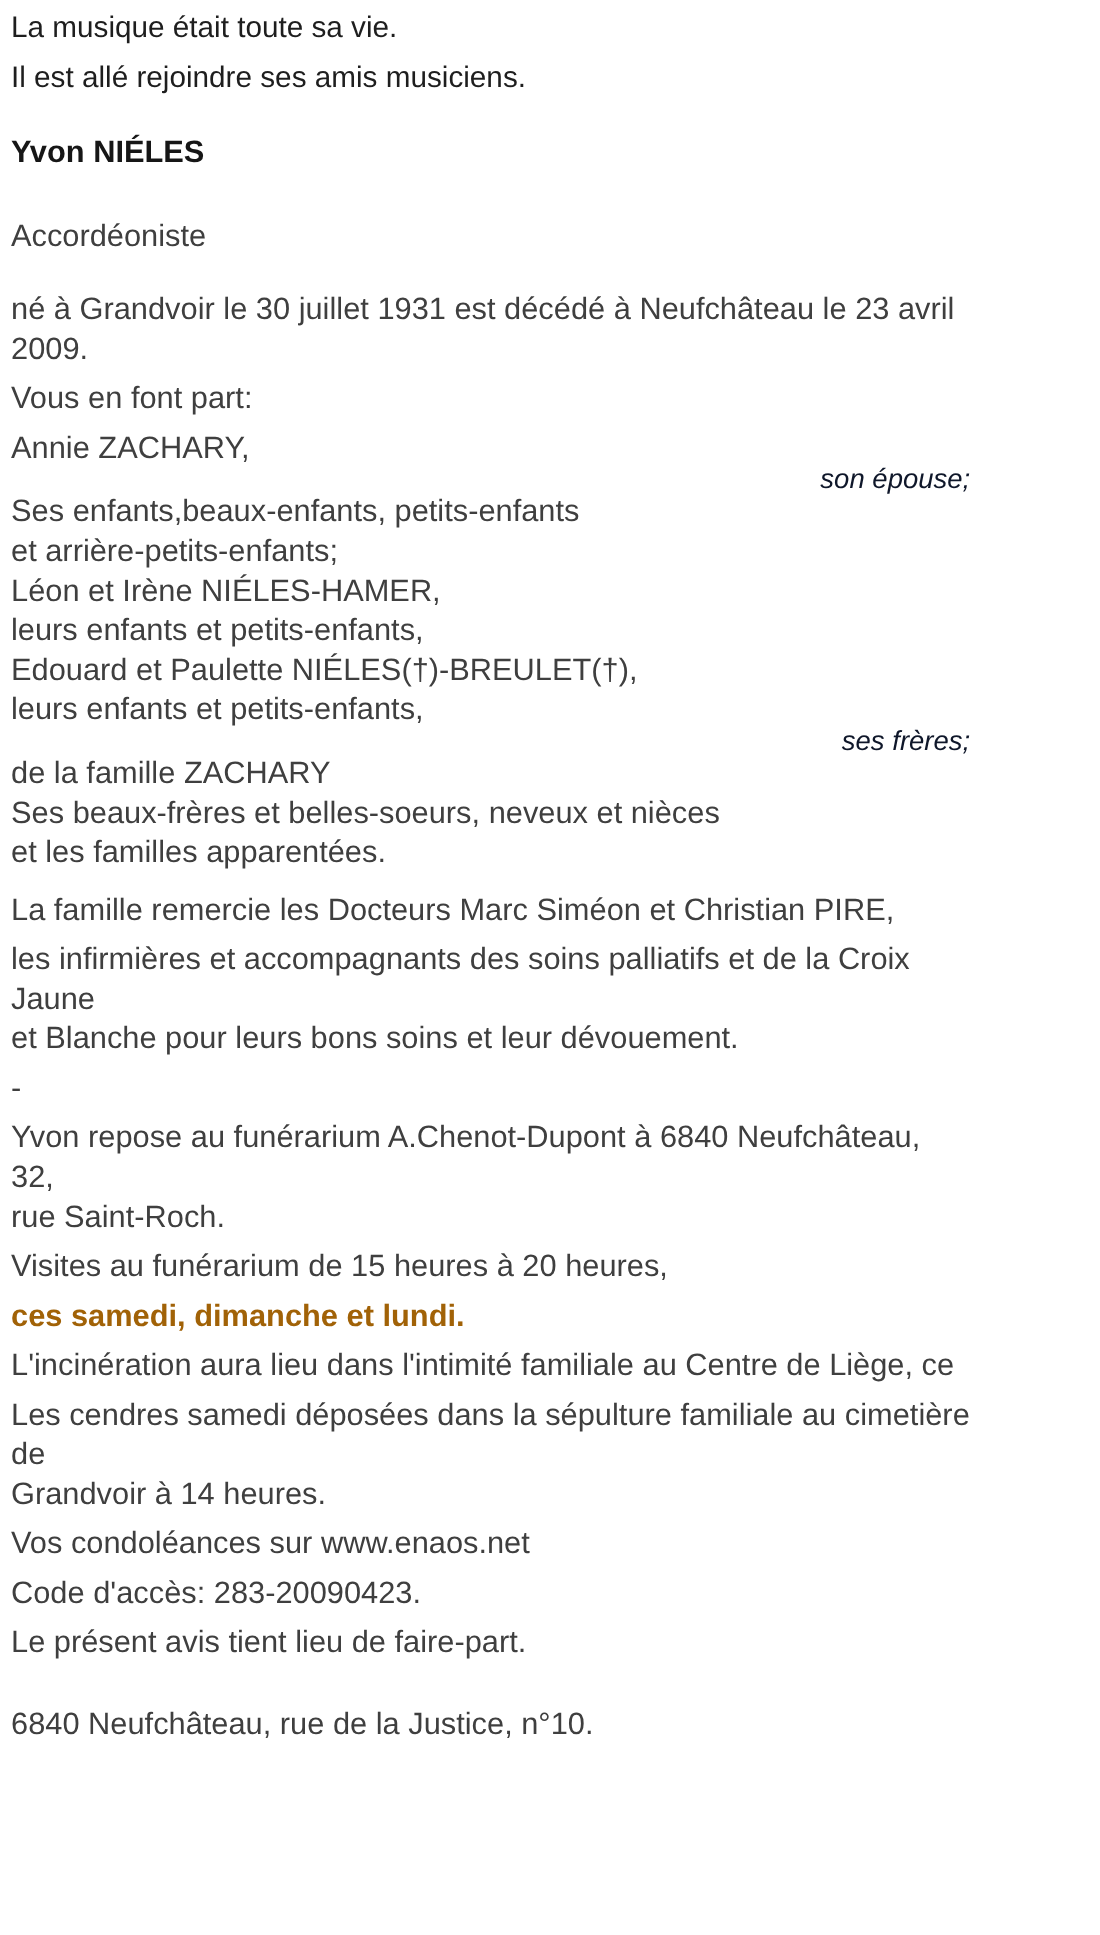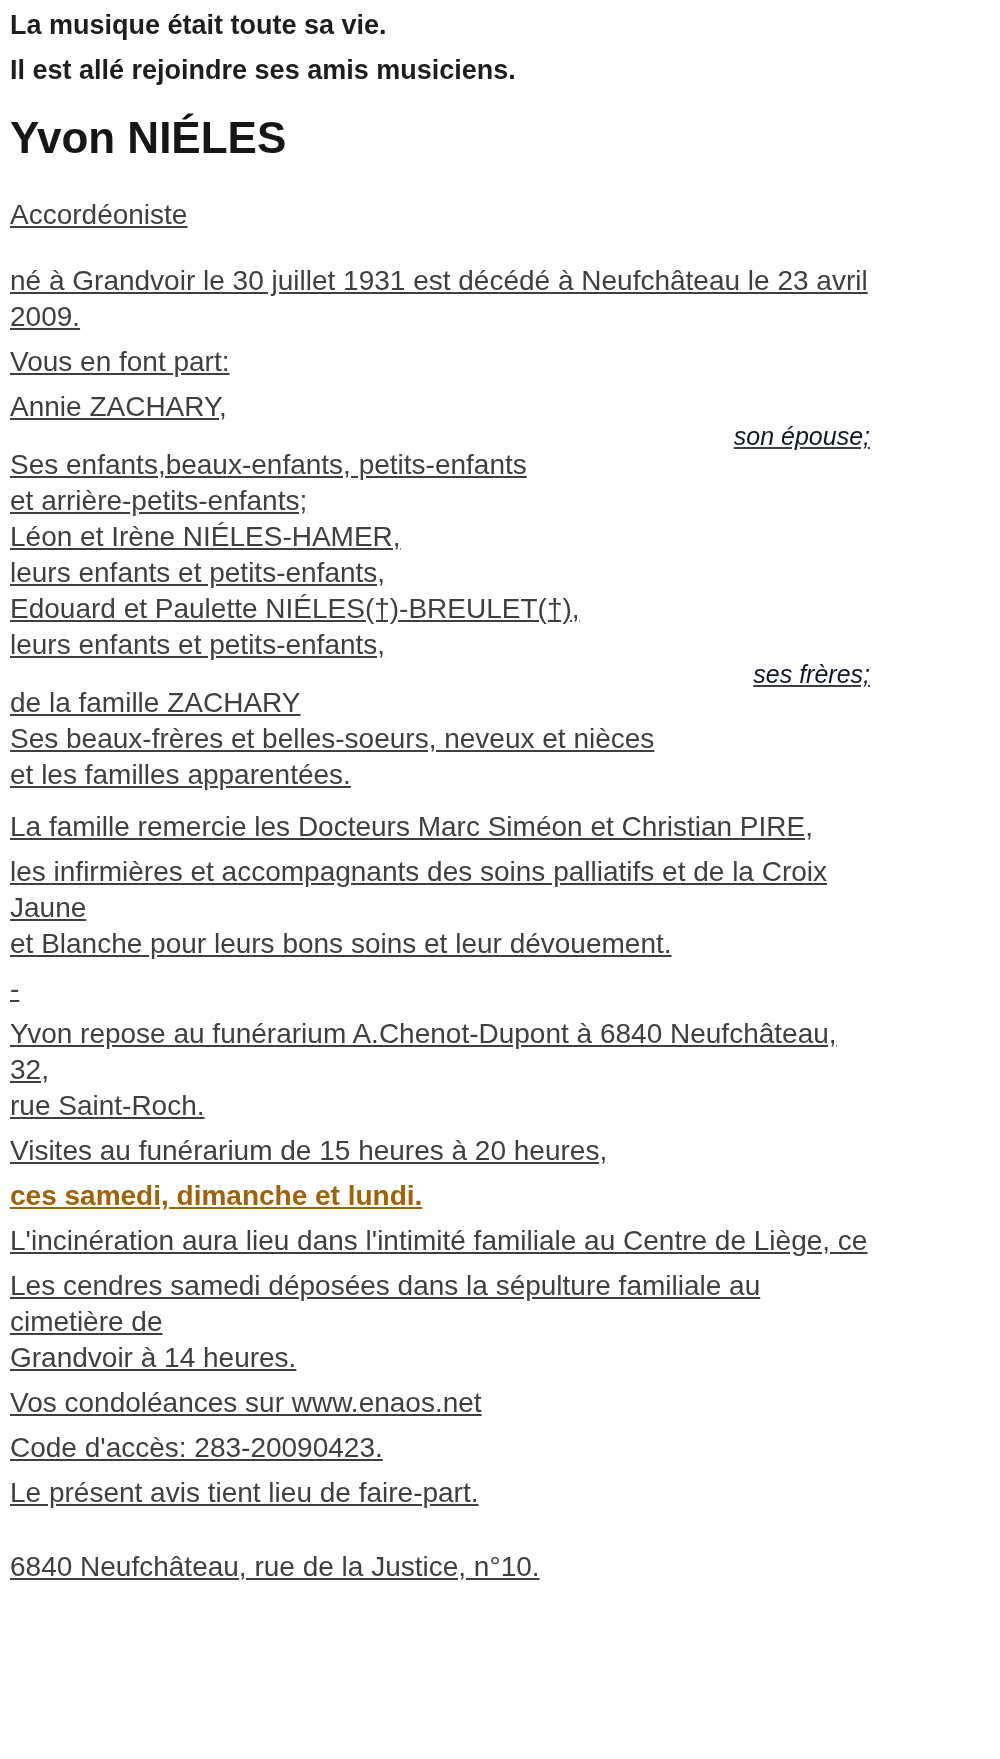--- a/index.html
+++ b/index.html
@@ -7,38 +7,37 @@
   body {
     width: 1000px;
     height: 1759px;
     overflow: hidden;
     font-family: "Liberation Sans", "DejaVu Sans", sans-serif;
     color: #3f3f3f;
     padding: 8px 118px 0 10px;
   }
   .quote {
     font-size: 27px;
-    font-weight: 700;
+    font-weight: 400;
     color: #1e1e1e;
     line-height: 34px;
     margin-bottom: 11px;
   }
   .name {
-    font-size: 44px;
+    font-size: 28px;
     font-weight: 700;
     color: #161616;
     line-height: 46px;
     margin: 28px 0 36px 0;
   }
   .p {
     font-size: 28px;
     line-height: 36px;
-    margin: 0 12px 9px 0;
+    margin: 0 0 9px 0;
     font-weight: 400;
-    text-decoration: underline;
   }
   .p .line { display: block; }
   .relation {
     display: block;
     font-size: 25px;
     font-style: italic;
     text-align: right;
     line-height: 22px;
     color: #0f172a;
   }

